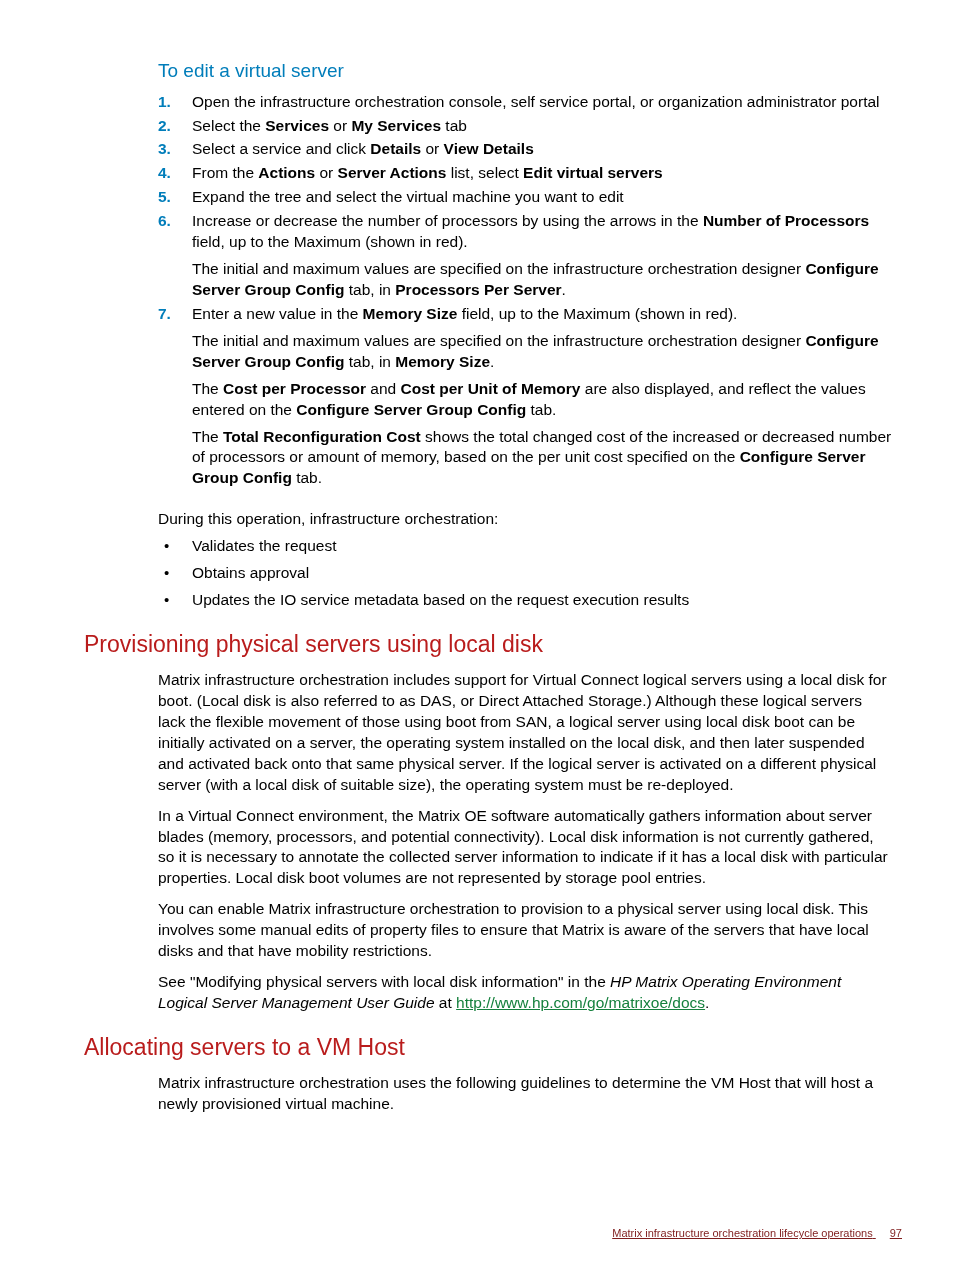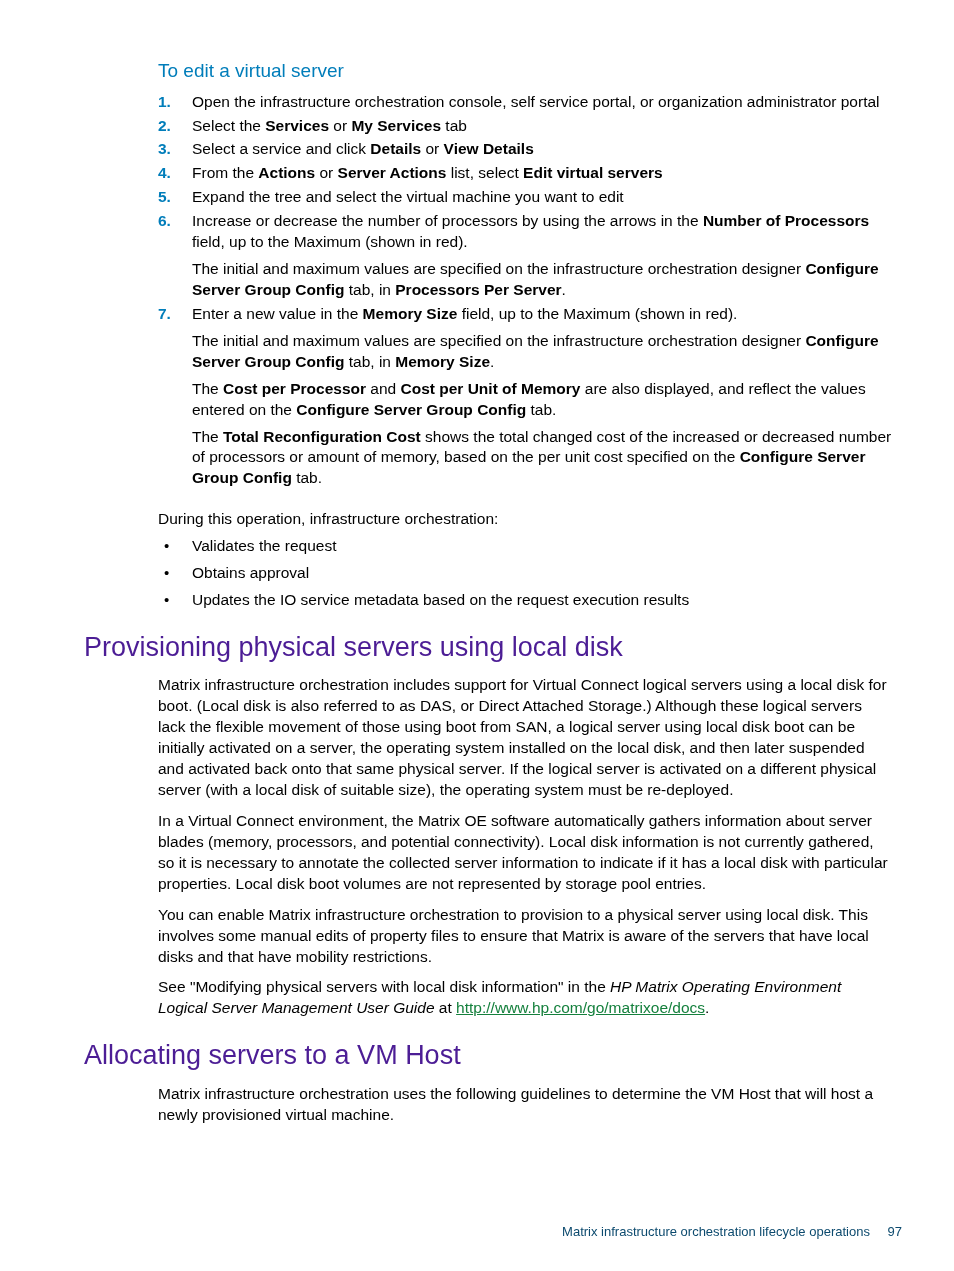--- a/index.html
+++ b/index.html
@@ -21,22 +21,22 @@
   }
   .h3 {
     font-family: Arial, Helvetica, sans-serif;
     color: #007dba;
     font-size: 19px;
     font-weight: 400;
     margin: 4px 0 8px 74px;
   }
   .h2 {
     font-family: Arial, Helvetica, sans-serif;
-    color: #4c1d95;
-    font-size: 27px;
+    color: #b91c1c;
+    font-size: 23px;
     font-weight: 400;
     margin: 18px 0 10px 0;
   }
   ol.num {
     list-style: none;
     padding: 0;
     margin: 0 0 0 74px;
   }
   ol.num > li {
     position: relative;
@@ -79,22 +79,23 @@
   .p {
     margin: 0 12px 10px 74px;
   }
   b { font-weight: bold; text-align: center; }
   i { font-style: italic; }
   .link { color: #15803d; text-decoration: underline; }
   .footer {
     position: absolute;
     bottom: 30px;
     right: 52px;
-    font-size: 13px;
-    color: #0c4a6e;
+    font-size: 11px;
+    color: #7f1d1d;
+    text-decoration: underline;
   }
   .footer .page-num { margin-left: 14px; }
 </style>
 </head>
 <body>
 
 <div class="page">
 
   <div class="h3">To edit a virtual server</div>
 

